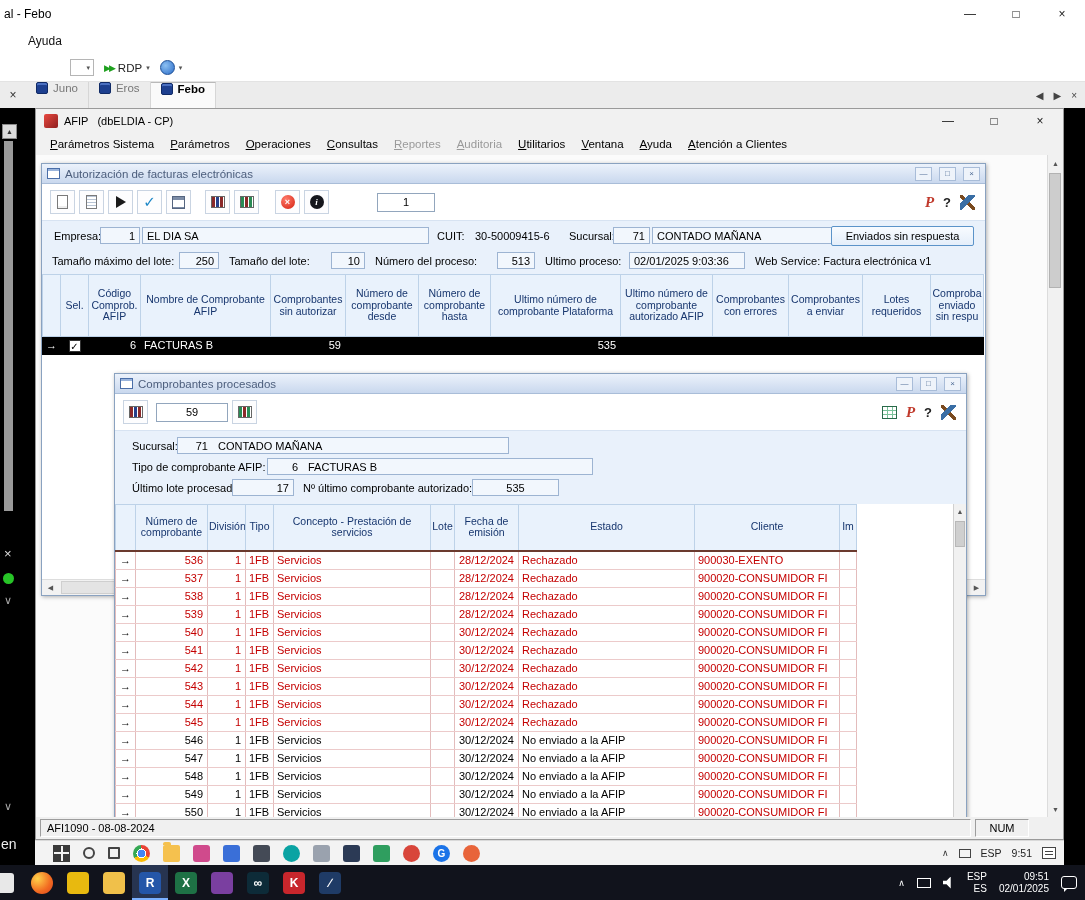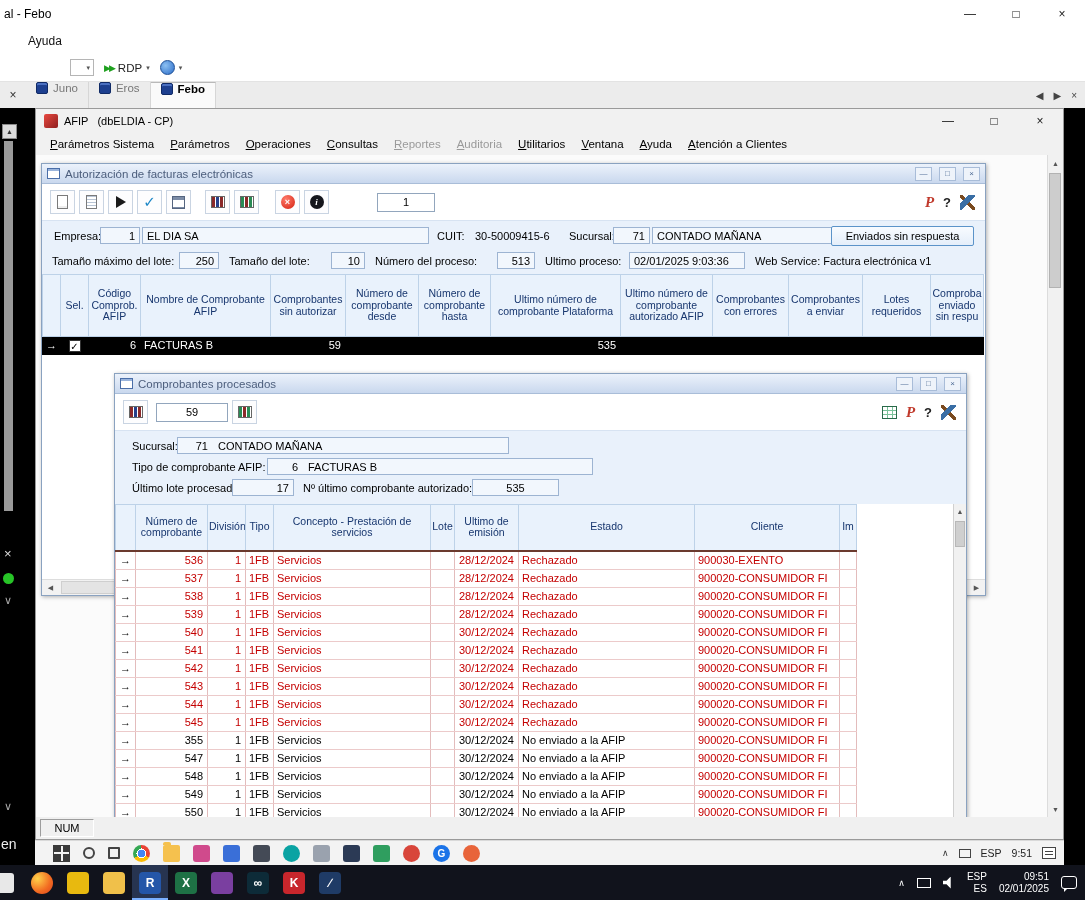--- a/index.html
+++ b/index.html
@@ -438,21 +438,21 @@
                     <col style="width:17px">
                 </colgroup>
                 <thead>
                     <tr id="w2-ghead">
                       <th class="gh ind"></th>
                       <th class="gh">Número de comprobante</th>
                       <th class="gh">División</th>
                       <th class="gh">Tipo</th>
                       <th class="gh">Concepto - Prestación de servicios</th>
                       <th class="gh">Lote</th>
-                      <th class="gh">Ultimo de emisión</th>
+                      <th class="gh">Fecha de emisión</th>
                       <th class="gh">Estado</th>
                       <th class="gh">Cliente</th>
                       <th class="gh">Im</th>
                     </tr>
                   </thead>
                 <tbody id="w2-gbody">
                     <tr class="red">
                       <td class="ind">→</td>
                       <td class="num">536</td>
                       <td class="num">1</td>
@@ -567,21 +567,21 @@
                       <td class="txt">1FB</td>
                       <td class="txt">Servicios</td>
                       <td class="num"></td>
                       <td class="num">30/12/2024</td>
                       <td class="txt">Rechazado</td>
                       <td class="txt cliente">900020-CONSUMIDOR FI</td>
                       <td></td>
                     </tr>
                     <tr>
                       <td class="ind">→</td>
-                      <td class="num">355</td>
+                      <td class="num">546</td>
                       <td class="num">1</td>
                       <td class="txt">1FB</td>
                       <td class="txt">Servicios</td>
                       <td class="num"></td>
                       <td class="num">30/12/2024</td>
                       <td class="txt">No enviado a la AFIP</td>
                       <td class="txt cliente">900020-CONSUMIDOR FI</td>
                       <td></td>
                     </tr>
                     <tr>
@@ -644,20 +644,21 @@
         </div>
         <div class="mdi-vscroll">
           <div class="sb-arrow">▲</div>
           <div class="mdi-vtrack">
               <div class="mdi-vthumb"></div>
             </div>
           <div class="sb-arrow">▼</div>
         </div>
       </div>
       <div class="afip-statusbar">
+        <div class="status-cell grow">AFI1090 - 08-08-2024</div>
         <div class="status-cell num">NUM</div>
         <div class="status-spacer"></div>
       </div>
     </div>
 
     <div class="remote-taskbar">
       <div class="rt-icons" id="rt-icons">
           <div class="rt-ico rt-start"></div>
           <div class="rt-ico rt-search"></div>
           <div class="rt-ico rt-taskview"></div>

